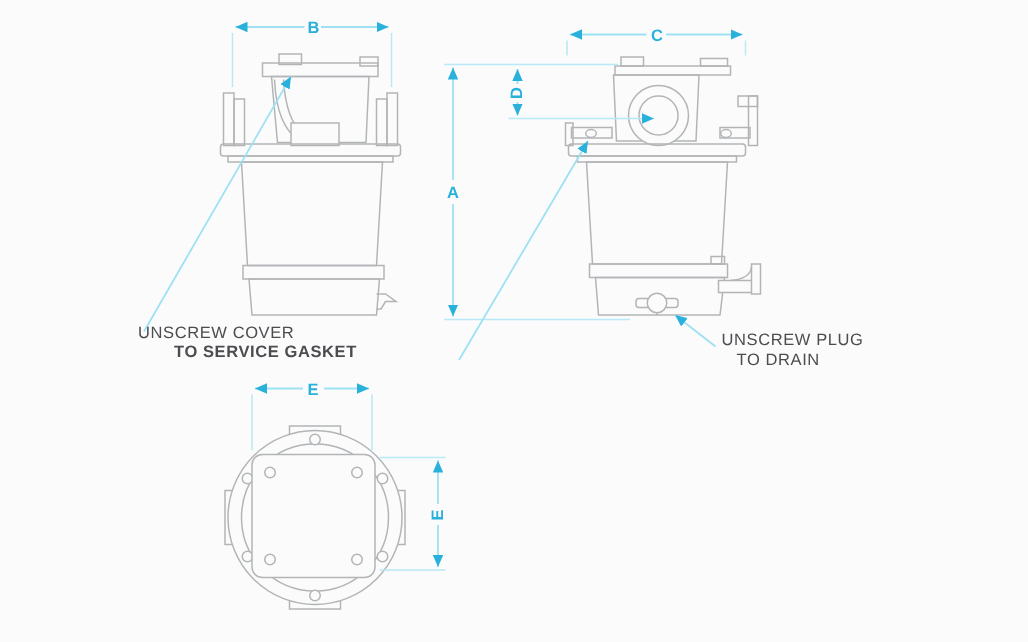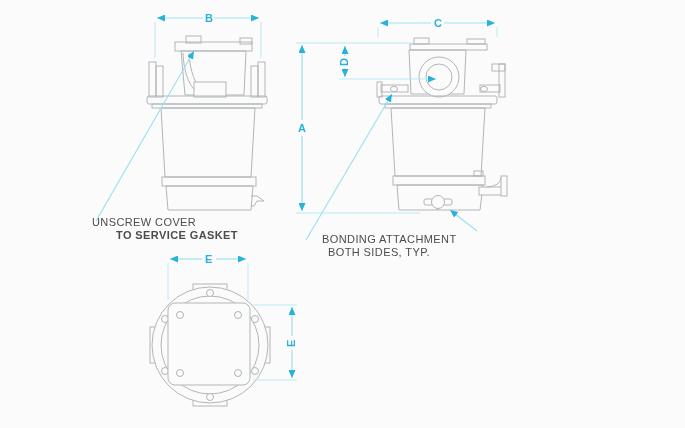--- a/index.html
+++ b/index.html
@@ -177,19 +177,19 @@
     <path class="dim" d="M96,221 L194,51" marker-end="url(#arr)"></path>
     <path class="dim" d="M306,240 L392,94" marker-end="url(#arr)"></path>
     <path class="dim" d="M477,231 L450,210" marker-end="url(#arr)"></path>
   </svg>
 
   <div class="note" style="left:92px;top:216px;">
     <span>UNSCREW COVER</span>
     <span class="l2" style="margin-left:24px;font-weight:bold;">TO SERVICE GASKET</span>
   </div>
 
-  <div class="note" style="left:322px;top:233px;">
-    <span>BONDING ATTACHMENT</span>
-    <span class="l2" style="margin-left:6px;">BOTH SIDES, TYP.</span>
+
+  <div class="note" style="left:481px;top:221px;">
+    <span>UNSCREW PLUG</span>
+    <span class="l2" style="margin-left:10px;">TO DRAIN</span>
   </div>
-
 
 </div>
 
 </body></html>

